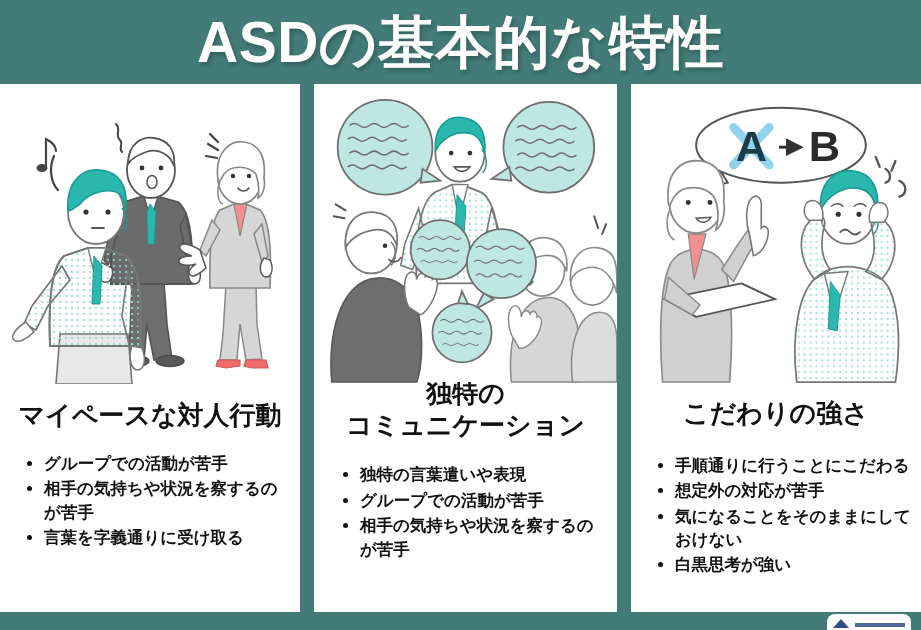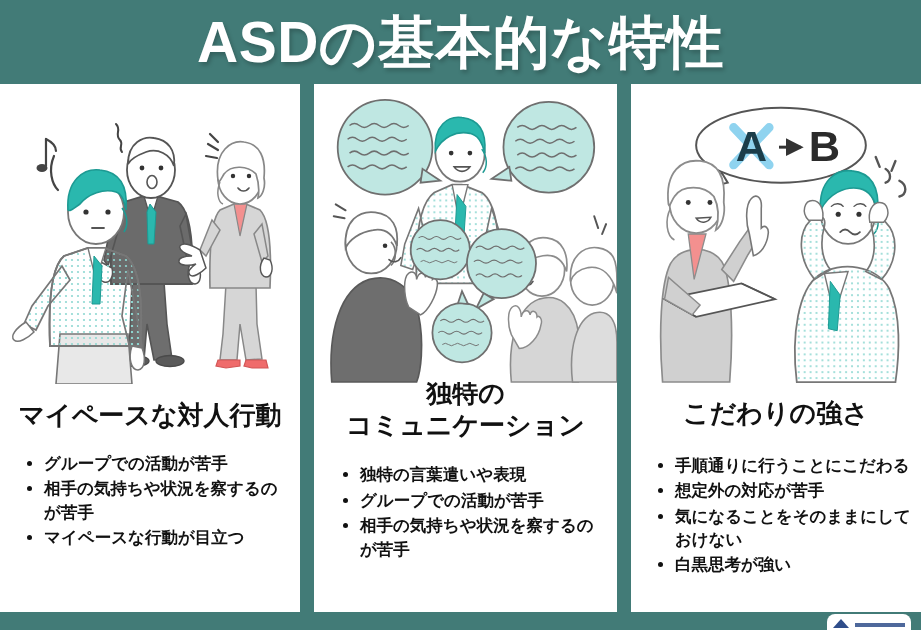--- a/index.html
+++ b/index.html
@@ -233,21 +233,21 @@
         </svg>
       </div>
 
       <div class="col-head">
         <div>マイペースな対人行動</div>
       </div>
 
       <ul class="bullets">
         <li>グループでの活動が苦手</li>
         <li>相手の気持ちや状況を察するのが苦手</li>
-        <li>マイペースな行動が目立つ</li>
+        <li>言葉を字義通りに受け取る</li>
       </ul>
     </div>
 
     <div class="divider"></div>
 
     <div class="col col-2">
 
       <div class="illus">
         <svg viewBox="0 0 307 300" xmlns="http://www.w3.org/2000/svg">
           <defs>

